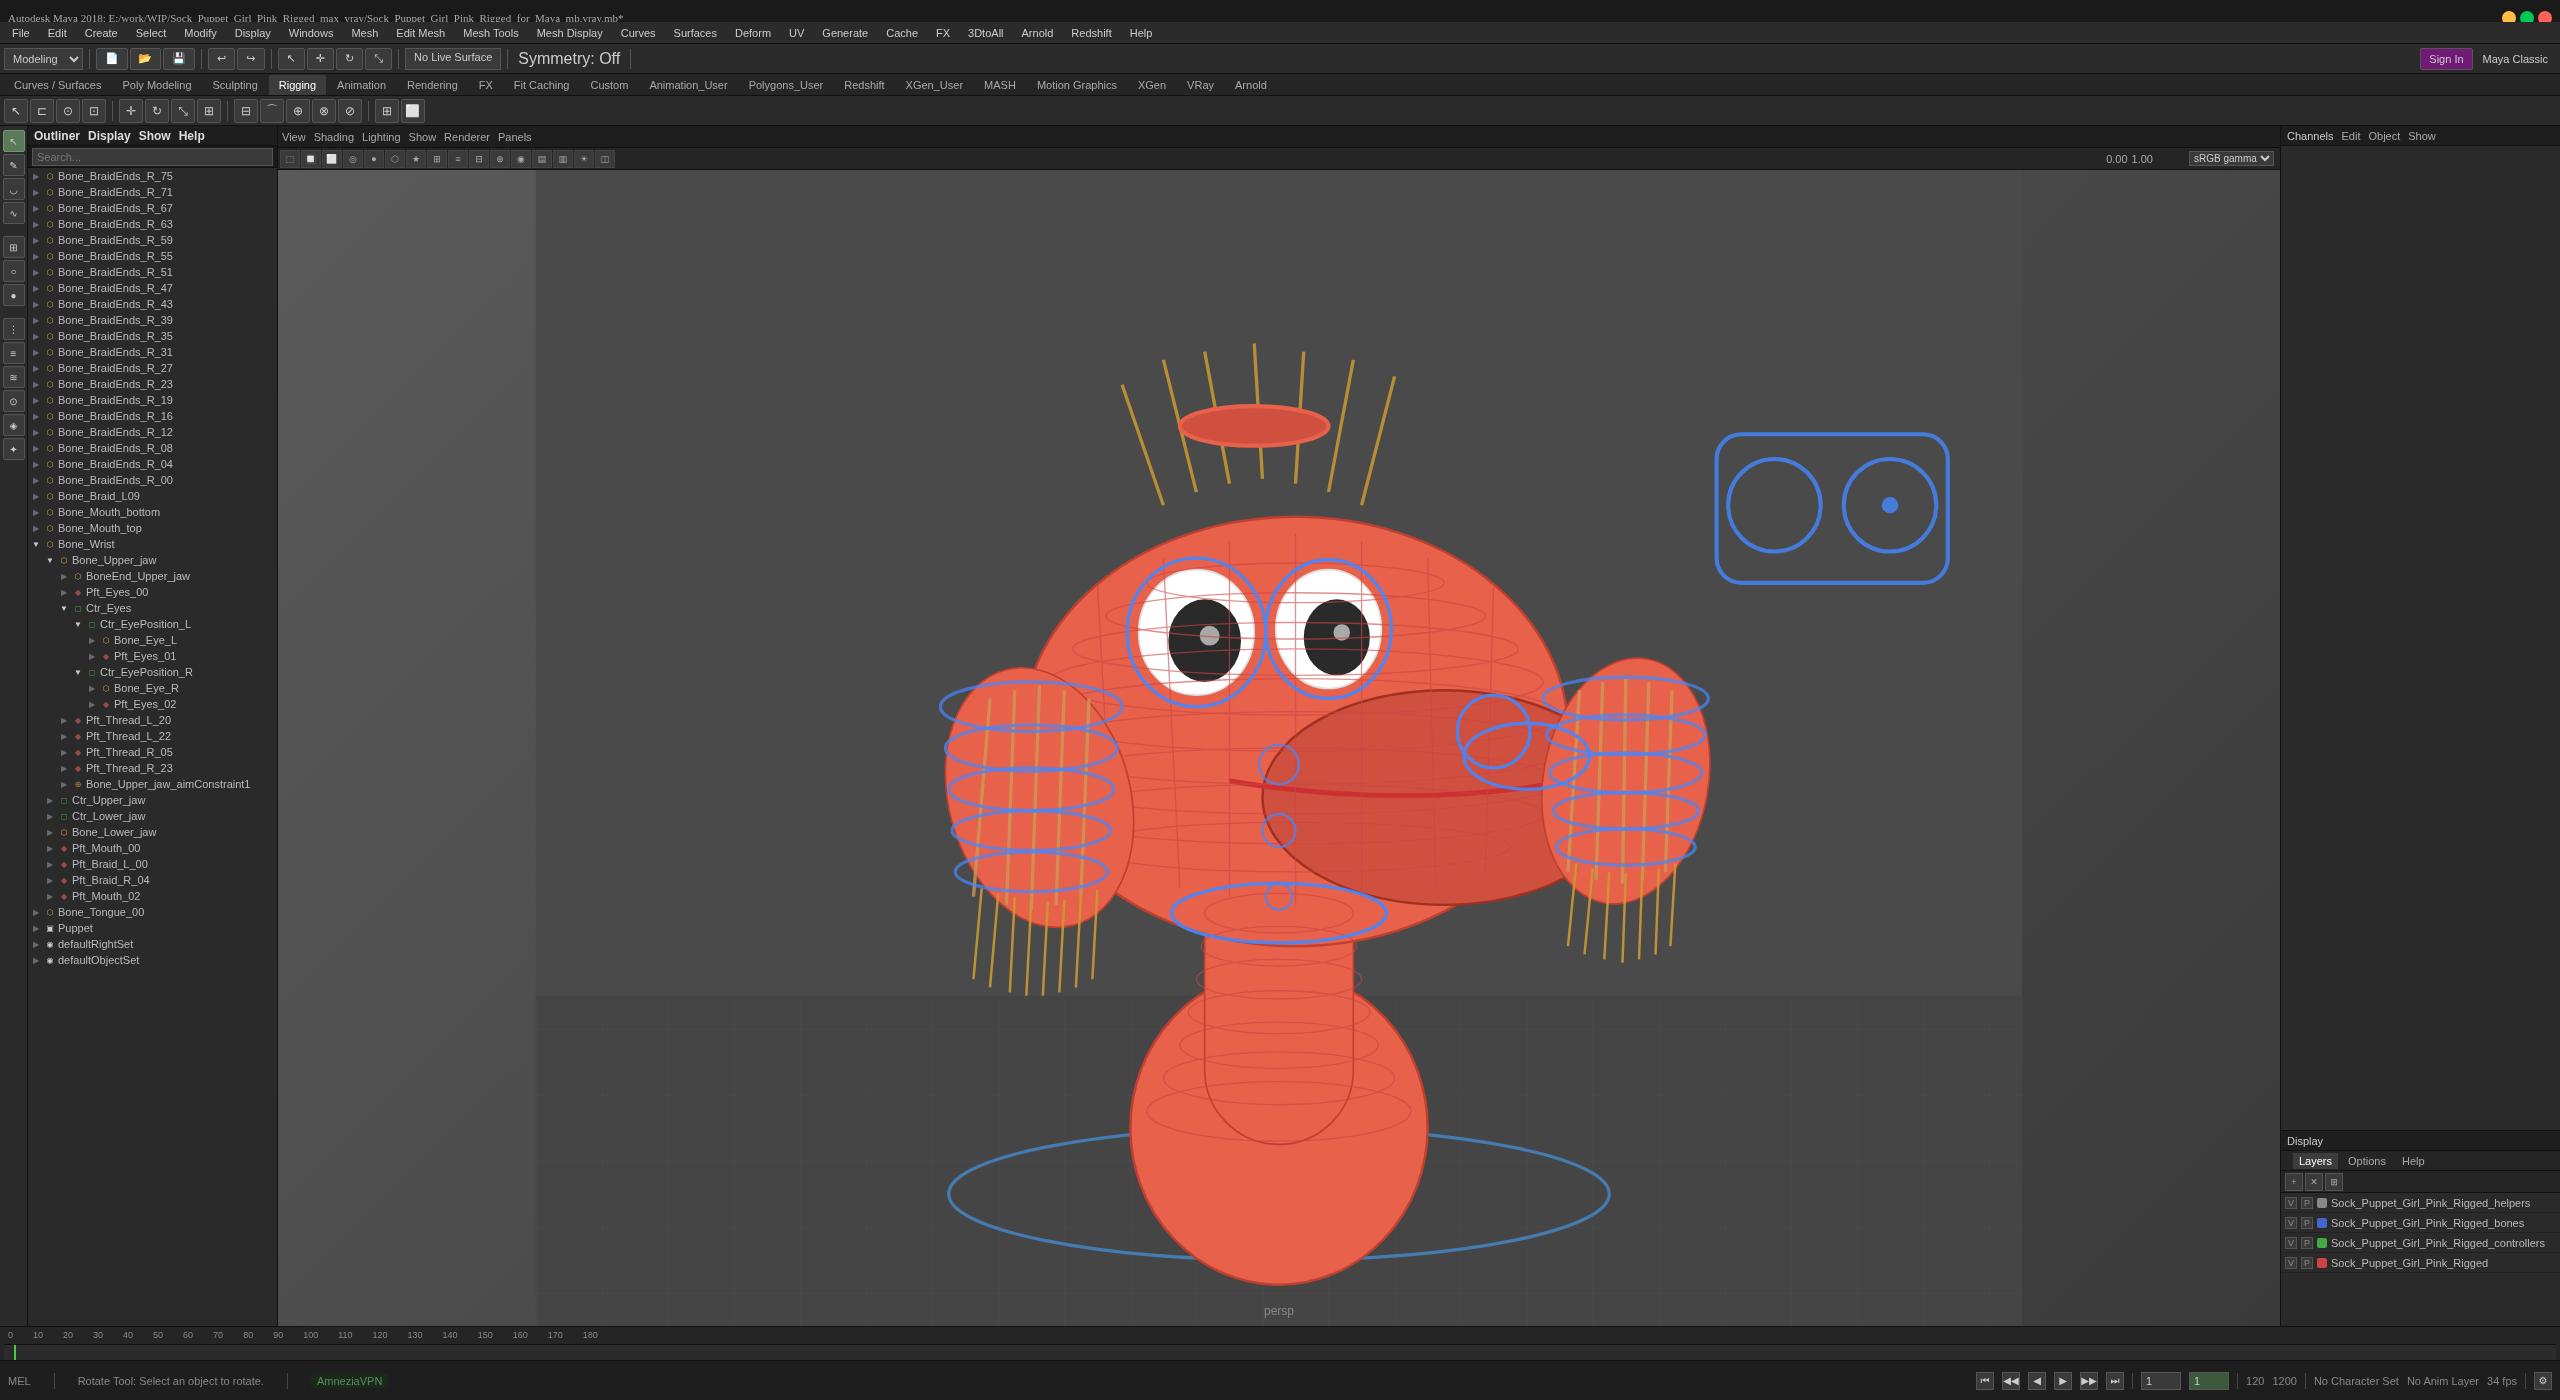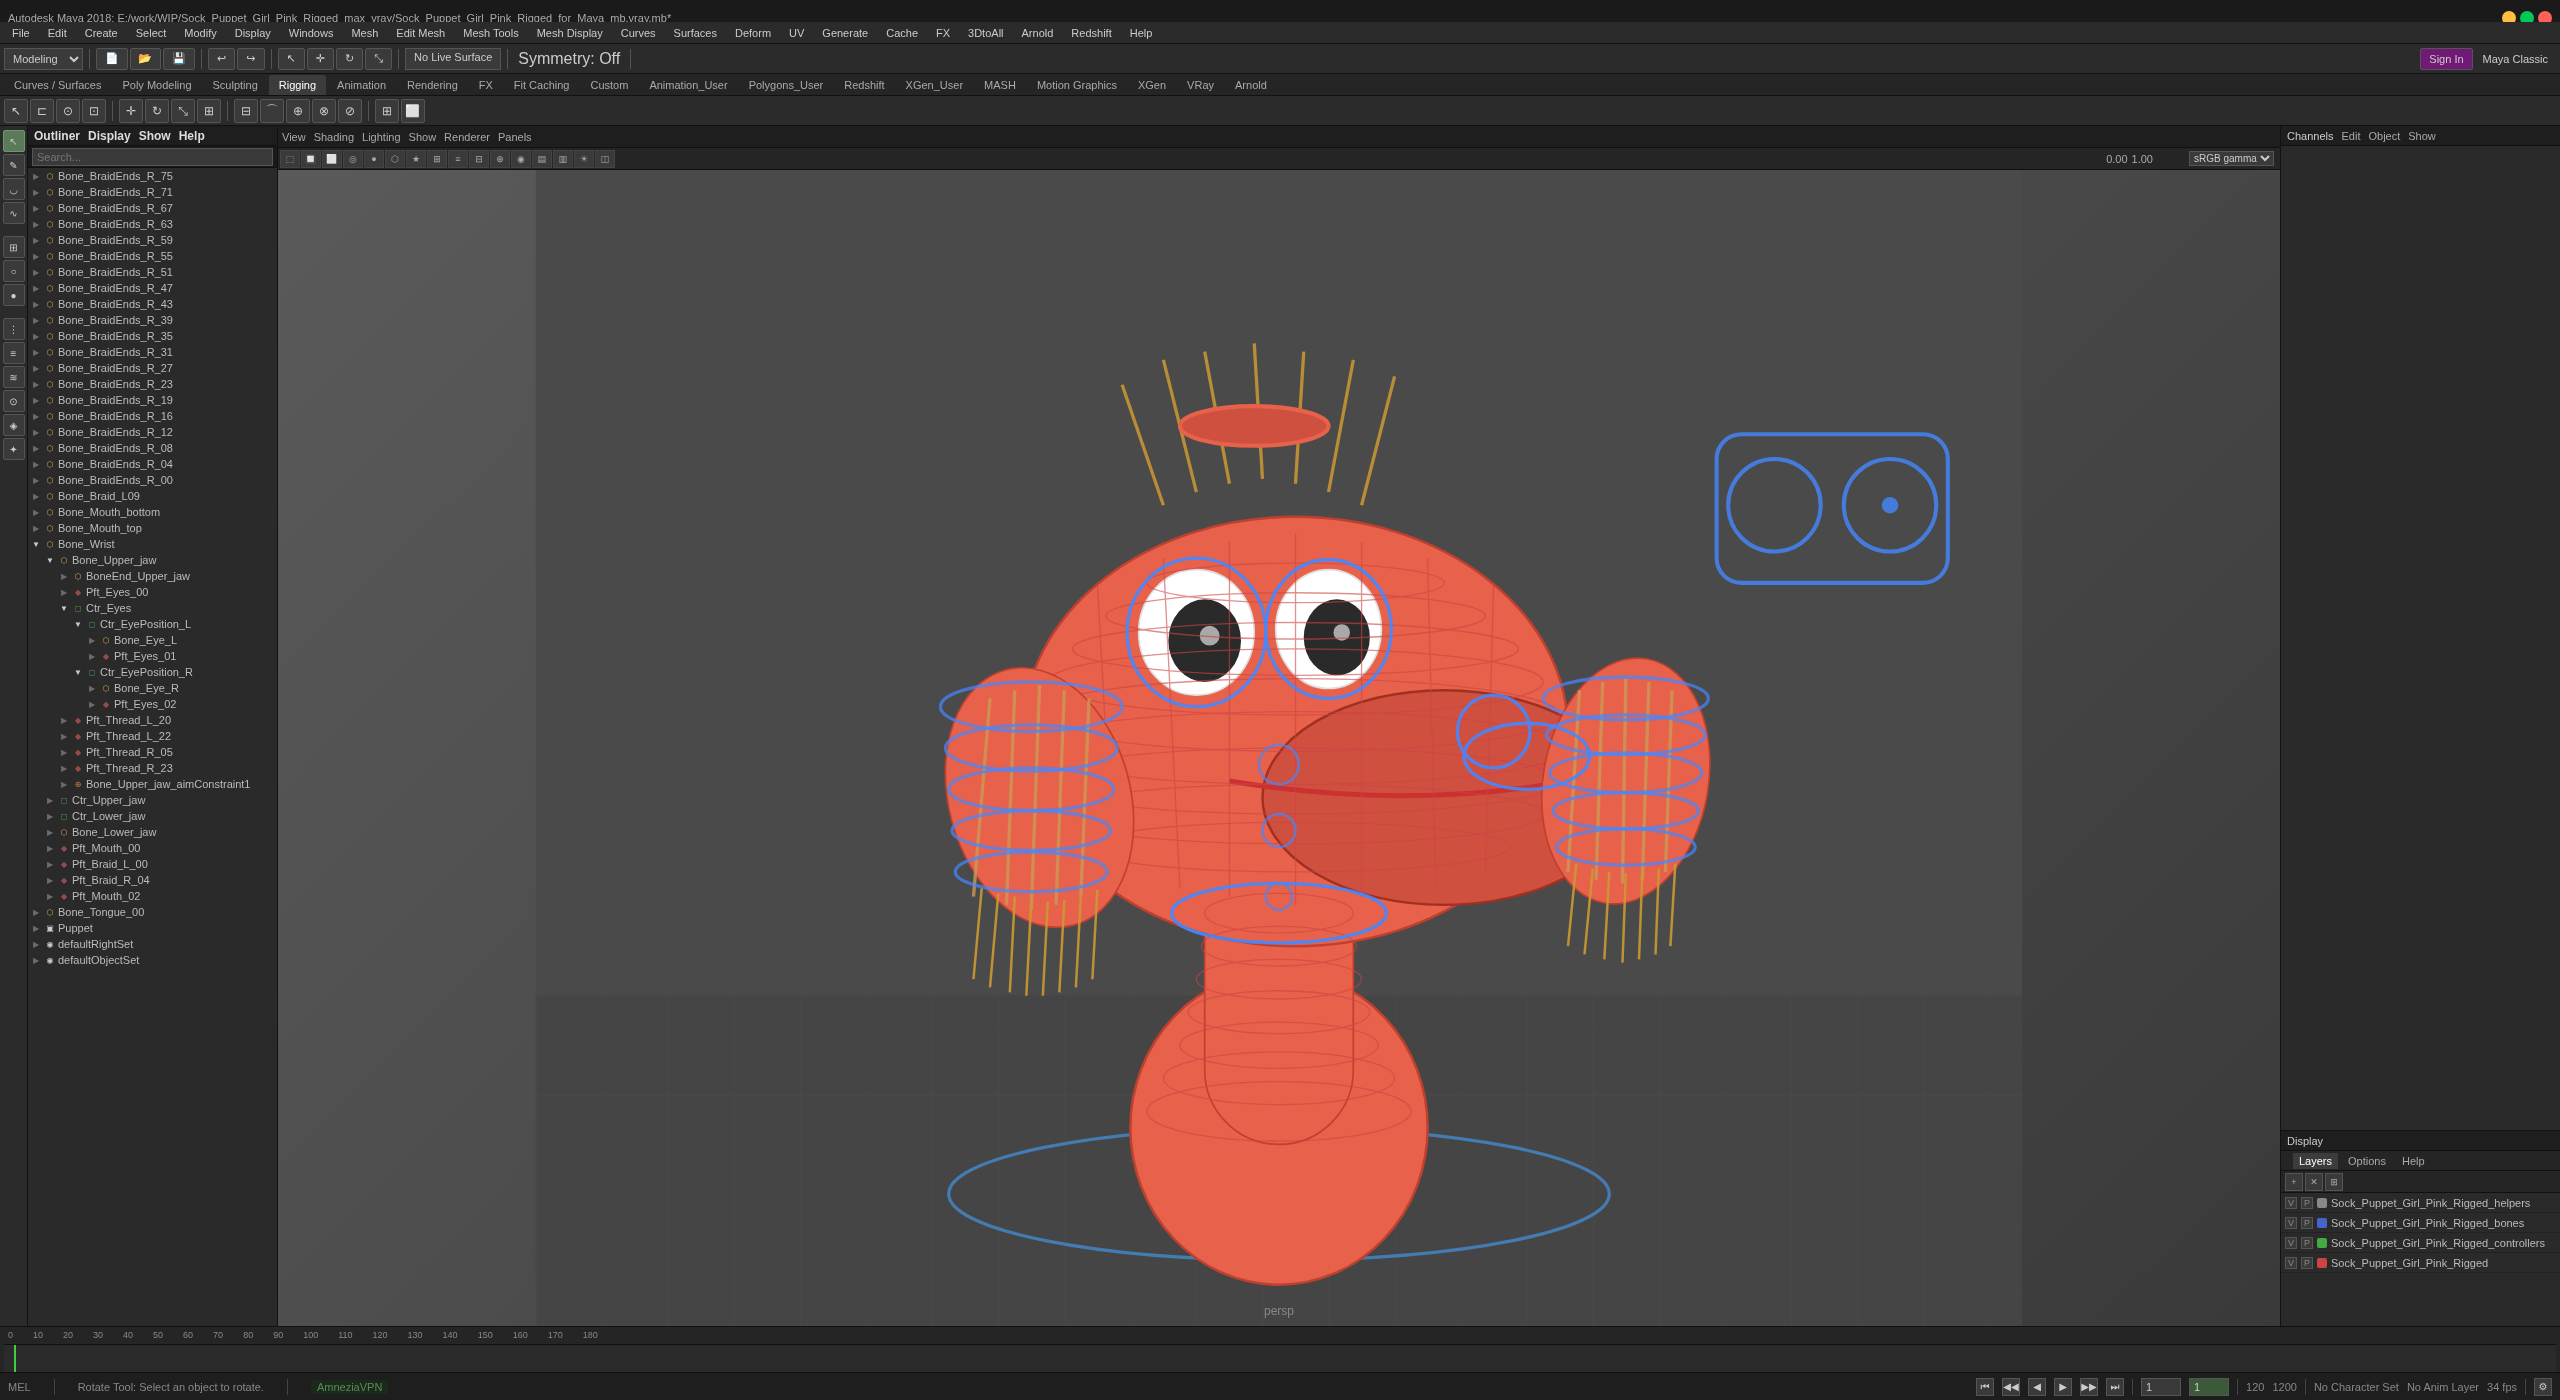--- a/index.html
+++ b/index.html
@@ -17,21 +17,21 @@
     
     #title-bar {
       height: 36px;
       background: #1a1a1a;
       display: flex;
       align-items: center;
       justify-content: space-between;
       padding: 0 8px;
       border-bottom: 1px solid #111;
       position: absolute;
-      top: 0; left: 0; right: 0;
+      top: 0; left: 0; right: 0; font-family: Liberation Serif, serif;
     }
     #title-bar .title-text {
       font-size: 11px;
       color: #aaa;
     }
     #title-bar .window-controls {
       display: flex;
       gap: 4px;
     }
     .win-btn {
@@ -431,21 +431,21 @@
       background: #2b2b2b;
       position: relative;
     }
 
     
     #status-bar {
       position: absolute;
       bottom: 0;
       left: 0;
       right: 0;
-      height: 28px;
+      height: 40px;
       background: #1e1e1e;
       border-top: 1px solid #111;
       display: flex;
       align-items: center;
       padding: 4px 8px;
       gap: 23px;
     }
     .status-item {
       font-size: 11px;
       color: #888;

